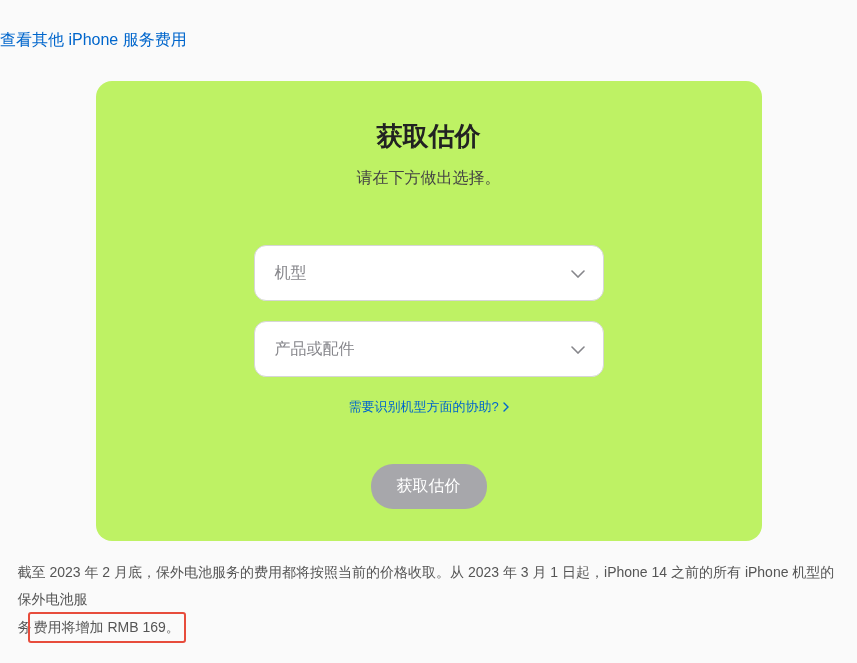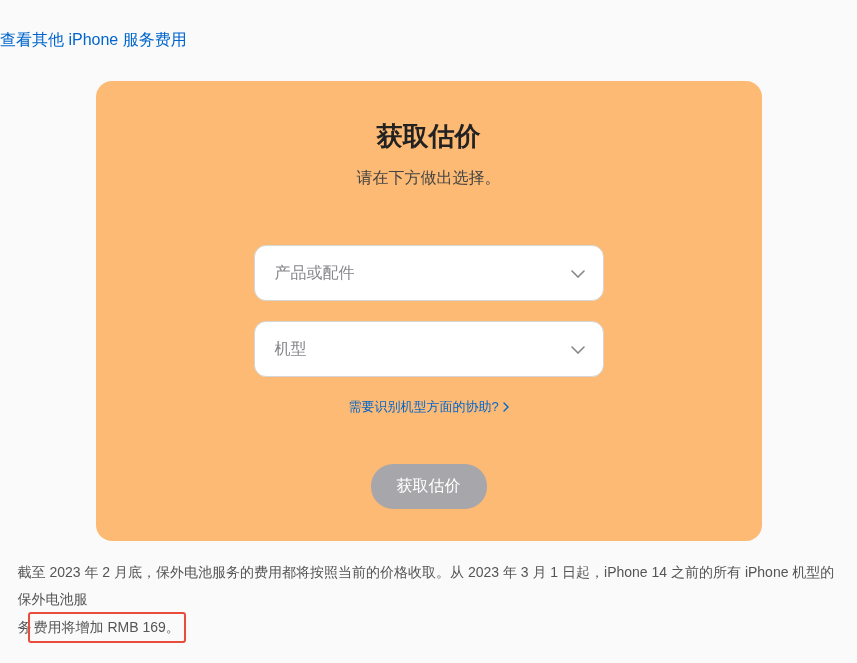--- a/index.html
+++ b/index.html
@@ -13,21 +13,21 @@
     }
     .top-link {
       text-align: left;
       padding-top: 30px;
       font-size: 16px;
     }
     .top-link a { color: #06c; text-decoration: none; }
     .card {
       width: 666px;
       margin: 30px auto 18px;
-      background: #fdba74;
+      background: #bef264;
       border-radius: 16px;
       padding: 38px 40px 32px;
       text-align: center;
     }
     .card-title {
       font-size: 26px;
       font-weight: 600;
       color: #222;
       margin-bottom: 14px;
     }
@@ -93,30 +93,30 @@
 
 <div class="top-link">
   <a href="#">查看其他 iPhone 服务费用</a>
 </div>
 
 <div class="card">
   <div class="card-title">获取估价</div>
   <div class="card-sub">请在下方做出选择。</div>
 
   <div class="select">
-    <span class="select-placeholder">产品或配件</span>
+    <span class="select-placeholder">机型</span>
     <span class="chevron">
       <svg width="14" height="8" viewBox="0 0 14 8">
           <path d="M1 1l6 6 6-6" stroke="#86868b" stroke-width="1.6" fill="none" stroke-linecap="round"></path>
         </svg>
     </span>
   </div>
 
   <div class="select">
-    <span class="select-placeholder">机型</span>
+    <span class="select-placeholder">产品或配件</span>
     <span class="chevron">
       <svg width="14" height="8" viewBox="0 0 14 8">
           <path d="M1 1l6 6 6-6" stroke="#86868b" stroke-width="1.6" fill="none" stroke-linecap="round"></path>
         </svg>
     </span>
   </div>
 
   <a href="#" class="help-link">
     <span>需要识别机型方面的协助?</span>
     <span class="help-chevron">

